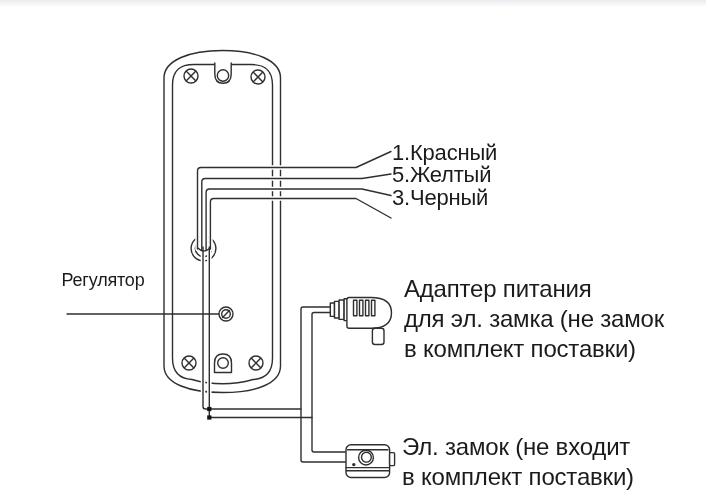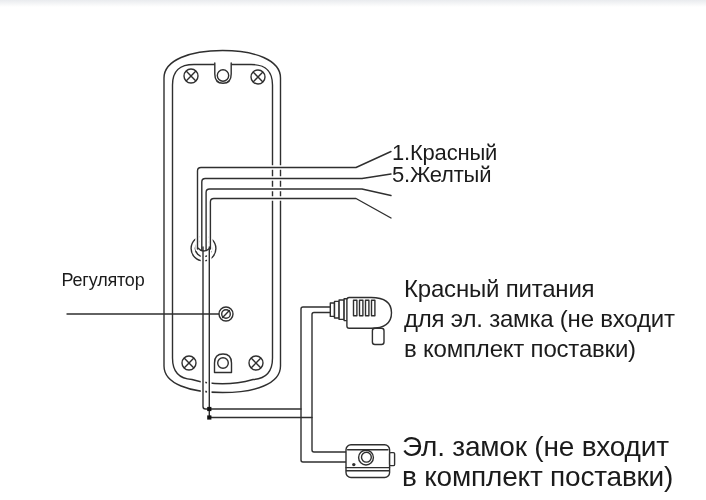--- a/index.html
+++ b/index.html
@@ -8,21 +8,21 @@
     font-family:"Liberation Sans", sans-serif;color:#1b1b1b;padding-left:8px;
   }
   .top-band{position:absolute;left:0;top:0;width:706px;height:7px;
     background:linear-gradient(#e9ebee,#ffffff);}
   svg{position:absolute;left:0;top:0;}
   .label{position:absolute;white-space:nowrap;letter-spacing:-0.2px;color:#1b1b1b;}
   .wire-labels{left:392px;top:142px;font-size:22px;line-height:22.3px;}
   .volume-label{left:30px;top:270px;width:146px;text-align:center;
     font-size:18px;line-height:20px;}
   .adapter-label{left:404px;top:274px;font-size:24px;line-height:30px;}
-  .lock-label{left:402px;top:432px;font-size:28px;line-height:30px;}
+  .lock-label{left:402px;top:432px;font-size:24px;line-height:30px;}
   .label div{white-space:nowrap;}
 </style>
 </head>
 <body>
 
 <div class="canvas">
   <div class="top-band"></div>
 
   <svg width="706" height="500" viewBox="0 0 706 500">
     <g fill="none" stroke-width="1.4" stroke-linecap="round" stroke-linejoin="round" stroke="#2f2f2f">
@@ -116,29 +116,30 @@
         <circle cx="226" cy="314" r="7"></circle>
         <circle cx="226" cy="314" r="4.3"></circle>
         <path d="M222.6,317.4 L229.4,310.6"></path>
       </g>
     </g>
   </svg>
 
   <div class="label wire-labels">
     <div>1.Красный</div>
     <div>5.Желтый</div>
+    <div>3.Черный</div>
   </div>
 
   <div class="label volume-label">
     <div>Регулятор</div>
   </div>
 
   <div class="label adapter-label">
-    <div>Красный питания</div>
-    <div>для эл. замка (не входит</div>
+    <div>Адаптер питания</div>
+    <div>для эл. замка (не замок</div>
     <div>в комплект поставки)</div>
   </div>
 
   <div class="label lock-label">
     <div>Эл. замок (не входит</div>
     <div>в комплект поставки)</div>
   </div>
 </div>
 
 </body></html>

